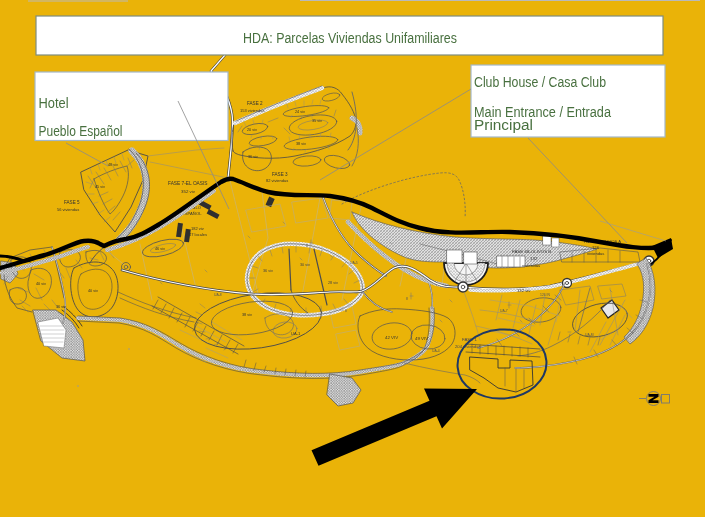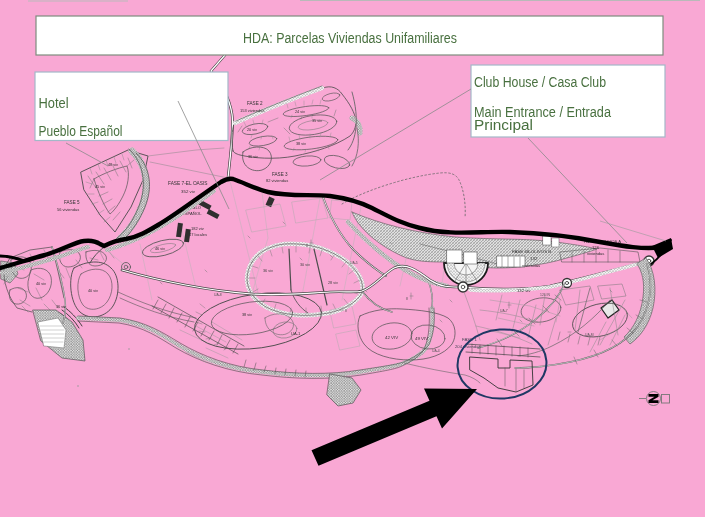--- a/index.html
+++ b/index.html
@@ -1,16 +1,16 @@
 <!DOCTYPE html>
 <html><head>
 <meta charset="utf-8">
 <style>
 html,body{margin:0;padding:0;background:#ffffff;}
-#page{position:relative;width:705px;height:517px;background:#f9a8d4;overflow:hidden;
+#page{position:relative;width:705px;height:517px;background:#eab308;overflow:hidden;
 font-family:"Liberation Sans", sans-serif;}
 svg{position:absolute;left:0;top:0;}
 </style>
 </head>
 <body>
 <div id="page">
 <svg width="705" height="517" viewBox="0 0 705 517">
 <defs>
 <pattern id="stip" width="3" height="3" patternUnits="userSpaceOnUse">
 <rect width="3" height="3" fill="#f2f2f2"></rect>

